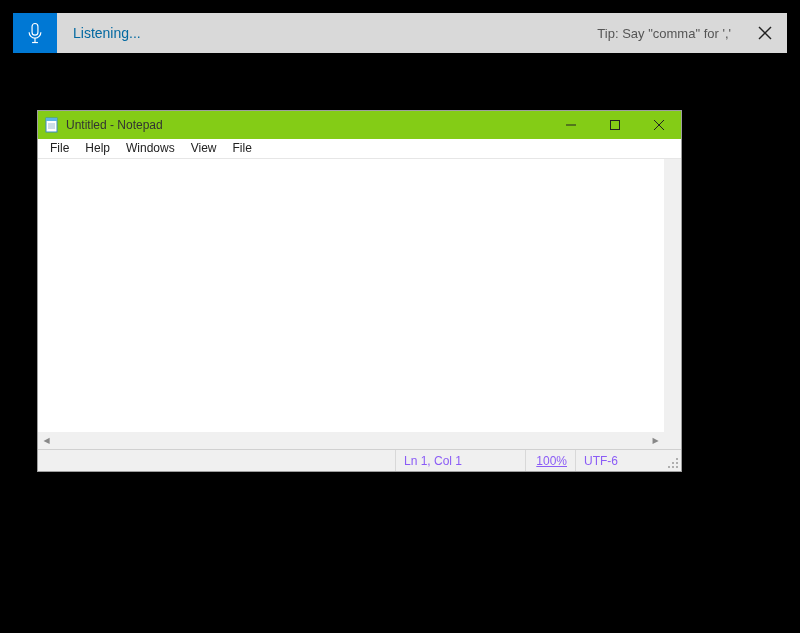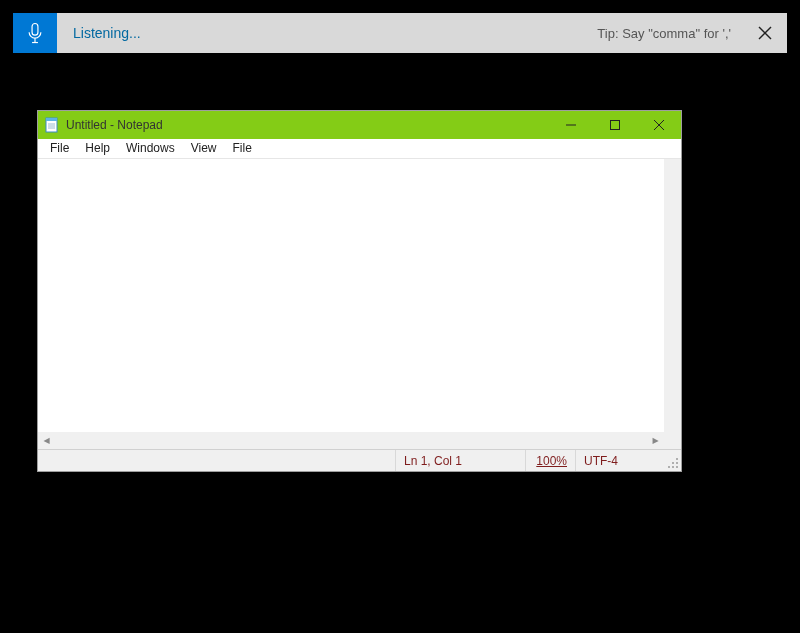--- a/index.html
+++ b/index.html
@@ -148,21 +148,21 @@
     .hscroll-row { display: flex; }
     .hscroll-track { flex: 1; }
 
     .statusbar {
       height: 22px;
       border-top: 1px solid #d0d0d0;
       background: #f0f0f0;
       display: flex;
       align-items: stretch;
       font-size: 12px;
-      color: #7f1d1d;
+      color: #8b5cf6;
     }
     .status-cell {
       border-left: 1px solid #d8d8d8;
       display: flex;
       align-items: center;
       padding: 0 8px;
     }
     .status-cell.first { border-left: none; flex: 1; }
     .status-cell.ln { width: 130px; }
     .status-cell.zoom { width: 50px; justify-content: flex-end; text-decoration: underline; }
@@ -251,21 +251,21 @@
         <div class="hscroll-arrow">▶</div>
       </div>
       <div class="hscroll-corner"></div>
     </div>
   </div>
 
   <div class="statusbar">
     <div class="status-cell first"></div>
     <div class="status-cell ln">Ln 1, Col 1</div>
     <div class="status-cell zoom">100%</div>
-    <div class="status-cell enc">UTF-4</div>
+    <div class="status-cell enc">UTF-6</div>
     <div class="status-grip">
       <svg viewBox="0 0 12 12">
         <circle cx="10" cy="2" r="1" fill="#9a9a9a"></circle>
         <circle cx="10" cy="6" r="1" fill="#9a9a9a"></circle>
         <circle cx="6" cy="6" r="1" fill="#9a9a9a"></circle>
         <circle cx="10" cy="10" r="1" fill="#9a9a9a"></circle>
         <circle cx="6" cy="10" r="1" fill="#9a9a9a"></circle>
         <circle cx="2" cy="10" r="1" fill="#9a9a9a"></circle>
       </svg>
     </div>

